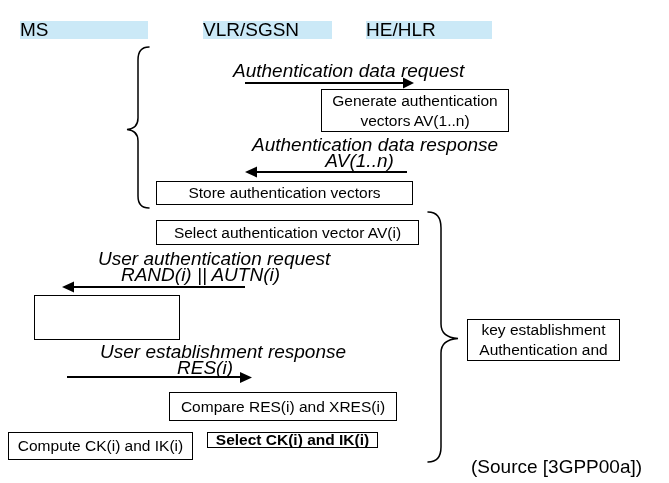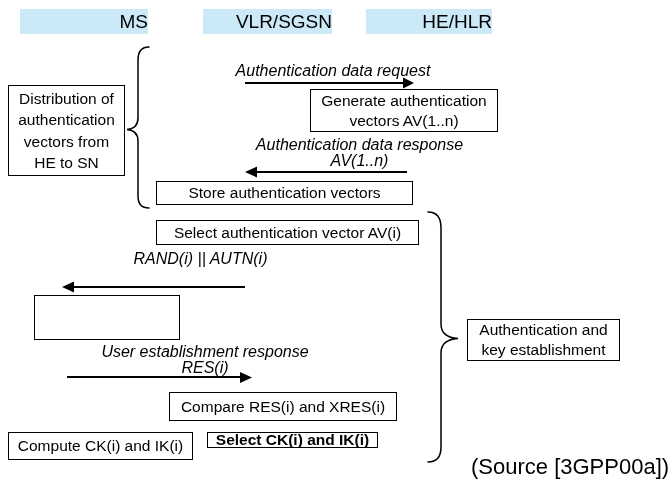--- a/index.html
+++ b/index.html
@@ -13,74 +13,75 @@
     overflow: hidden;
   }
   svg.overlay {
     position: absolute;
     left: 0; top: 0;
     width: 669px; height: 483px;
     pointer-events: none;
   }
   .actor {
     position: absolute;
-    height: 25px;
+    height: 18px;
     background: var(--actor-bg, #cbe9f7);
     display: flex;
     align-items: center;
-    justify-content: flex-end;
+    justify-content: flex-start;
     font-size: 19px;
     line-height: 26px;
     white-space: nowrap;
+    margin-top: 12px;
   }
   #actor-ms  { left: 20px;  top: 9px; width: 128px; }
   #actor-vlr { left: 203px; top: 9px; width: 129px; }
   #actor-he  { left: 366px; top: 9px; width: 126px; }
 
   .pbox {
     position: absolute;
     border: 1.5px solid #000000;
     background: #ffffff;
     box-sizing: border-box;
     display: flex;
     flex-direction: column;
     align-items: center;
     justify-content: center;
     text-align: center;
     font-size: 15.5px;
     line-height: 20px;
     white-space: nowrap;
   }
   #box-distribution { left: 8px;   top: 85px;  width: 117px; height: 91px; line-height: 21.5px; }
-  #box-generate     { left: 310px; top: 89px;  width: 188px; height: 43px; }
+  #box-generate     { left: 321px; top: 89px;  width: 188px; height: 43px; }
   #box-store        { left: 156px; top: 181px; width: 257px; height: 24px; }
   #box-select-av    { left: 156px; top: 220px; width: 263px; height: 25px; }
   #box-verify       { left: 34px;  top: 295px; width: 146px; height: 45px; }
   #box-compare      { left: 169px; top: 392px; width: 228px; height: 29px; }
   #box-compute-ck   { left: 8px;   top: 432px; width: 185px; height: 28px; }
   #box-select-ck    { left: 207px; top: 432px; width: 171px; height: 16px; font-weight: bold; }
   #box-auth-key     { left: 467px; top: 319px; width: 153px; height: 42px; }
 
   .msg {
     position: absolute;
     text-align: center;
-    font-size: 16px;
+    font-size: 19px;
     white-space: nowrap;
   }
   .msg .name  { font-style: italic; line-height: 16px; }
   .msg .params{ line-height: 15px; font-style: italic; }
   #msg-auth-data-req  { left: 233px; top: 63px;  width: 200px; }
   #msg-auth-data-resp { left: 252px; top: 137px; width: 215px; }
   #msg-user-auth-req  { left: 98px;  top: 251px; width: 205px; }
   #msg-user-auth-resp { left: 100px; top: 344px; width: 210px; }
 
   #source-note {
     position: absolute;
     left: 471px; top: 454px;
-    font-size: 22px;
+    font-size: 19px;
     line-height: 26px;
     white-space: nowrap;
   }
 </style>
 </head>
 <body>
 
 <div id="canvas" style="--actor-bg: #cbe9f7;">
 
   <div class="actor" id="actor-ms">
@@ -113,33 +114,28 @@
   </svg>
 
   <div class="msg" id="msg-auth-data-req">
     <div class="name">Authentication data request</div>
   </div>
   <div class="msg" id="msg-auth-data-resp">
     <div class="name">Authentication data response</div>
     <div class="params">AV(1..n)</div>
   </div>
   <div class="msg" id="msg-user-auth-req">
+    <div class="name">User authentication request</div>
     <div class="params">RAND(i) || AUTN(i)</div>
   </div>
   <div class="msg" id="msg-user-auth-resp">
     <div class="name">User establishment response</div>
     <div class="params">RES(i)</div>
   </div>
 
-  <div class="pbox" id="box-distribution">
-    <div>Distribution of</div>
-    <div>authentication</div>
-    <div>vectors from</div>
-    <div>HE to SN</div>
-  </div>
 
   <div class="pbox" id="box-generate">
     <div>Generate authentication</div>
     <div>vectors AV(1..n)</div>
   </div>
 
   <div class="pbox" id="box-store">
     <div>Store authentication vectors</div>
   </div>
 
@@ -156,19 +152,19 @@
 
   <div class="pbox" id="box-compute-ck">
     <div>Compute CK(i) and IK(i)</div>
   </div>
 
   <div class="pbox" id="box-select-ck">
     <div>Select CK(i) and IK(i)</div>
   </div>
 
   <div class="pbox" id="box-auth-key">
+    <div>key establishment</div>
     <div>Authentication and</div>
-    <div>key establishment</div>
   </div>
 
   <div id="source-note">(Source [3GPP00a])</div>
 
 </div>
 
 </body></html>

